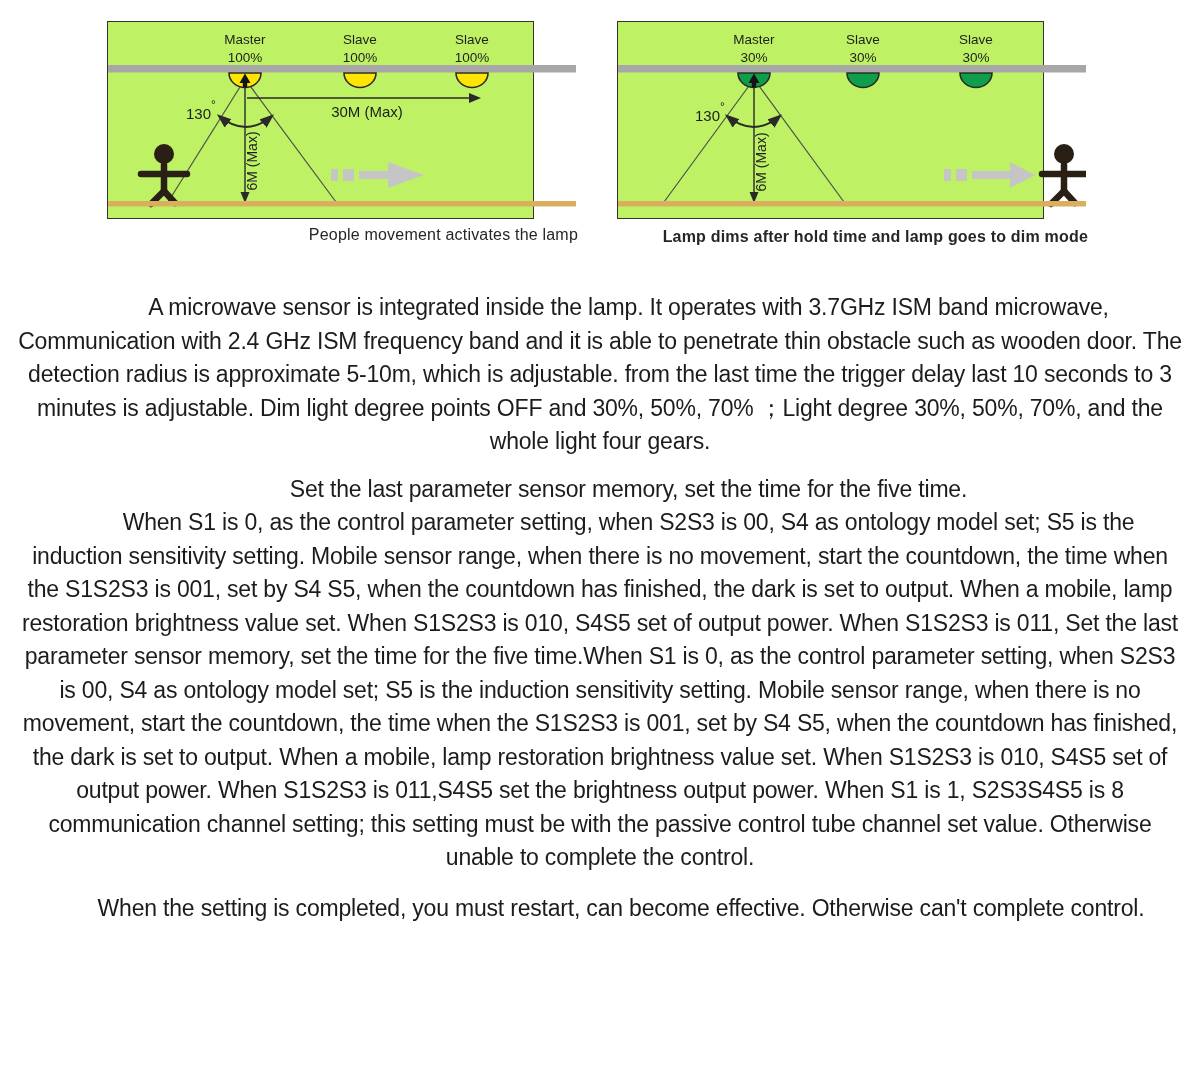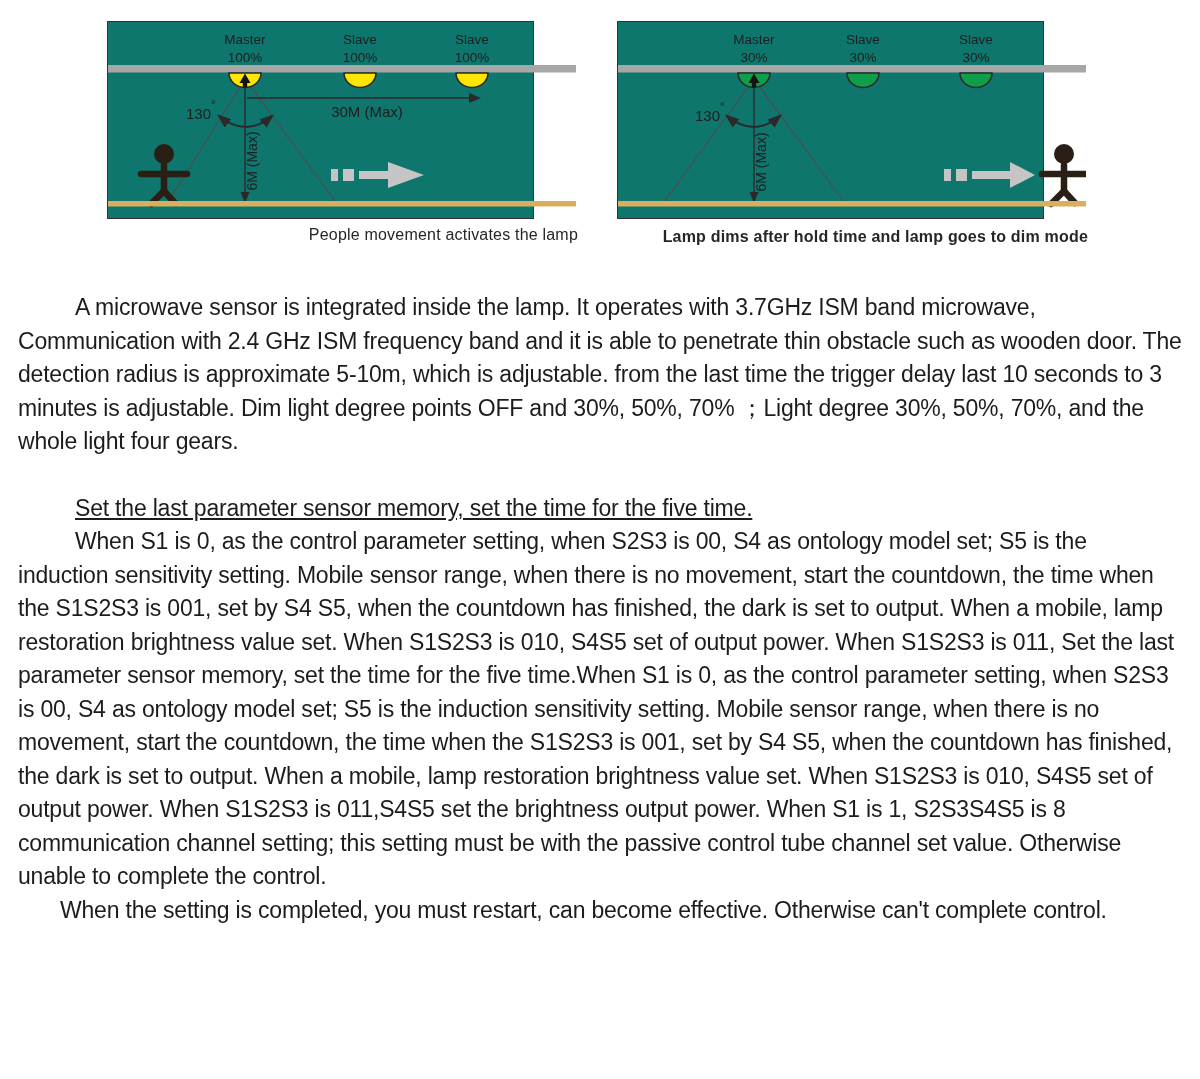--- a/index.html
+++ b/index.html
@@ -3,21 +3,21 @@
 <meta charset="utf-8">
 <style>
   * { box-sizing: border-box; margin: 0; padding: 0; }
   html, body { width: 1200px; height: 1079px; background: #ffffff; overflow: hidden; }
   body { position: relative; font-family: "Liberation Sans", sans-serif; }
 
   .diagram-box {
     position: absolute;
     width: 427px; height: 198px;
     border: 1.5px solid #333333;
-    background: #0f766e;
+    background: #bef264;
   }
   #diagram-left  { left: 107px; top: 21px; }
   #diagram-right { left: 617px; top: 21px; }
   .diagram-box svg { position: absolute; left: 0; top: 0; }
 
   .diagram-caption {
     position: absolute;
     width: 471px;
     text-align: right;
     font-size: 16px;
@@ -39,23 +39,23 @@
 
   .body-text {
     position: absolute;
     left: 18px; top: 291px;
     width: 1164px;
     font-size: 23px;
     line-height: 33.5px;
     color: #1c1c1c;
     letter-spacing: -0.2px;
   }
-  .body-text p { text-indent: 57px; }
-  .body-text p.para-gap { margin-top: 33px; text-decoration: underline; }
-  .body-text p.small-indent { text-indent: 42px; }
+  .body-text p { text-indent: 57px; text-align: center; }
+  .body-text p.para-gap { margin-top: 14px; }
+  .body-text p.small-indent { text-indent: 42px; margin-top: 17px; }
 </style>
 </head>
 <body>
 
 <div class="diagram-box" id="diagram-left">
   <svg width="468" height="195" viewBox="0 0 468 195">
     <defs>
       <marker id="ahL" markerWidth="9" markerHeight="8" refX="6.5" refY="3" orient="auto-start-reverse">
         <path d="M0,0 L8,3 L0,6 Z" fill="#2a2a2a"></path>
       </marker>

